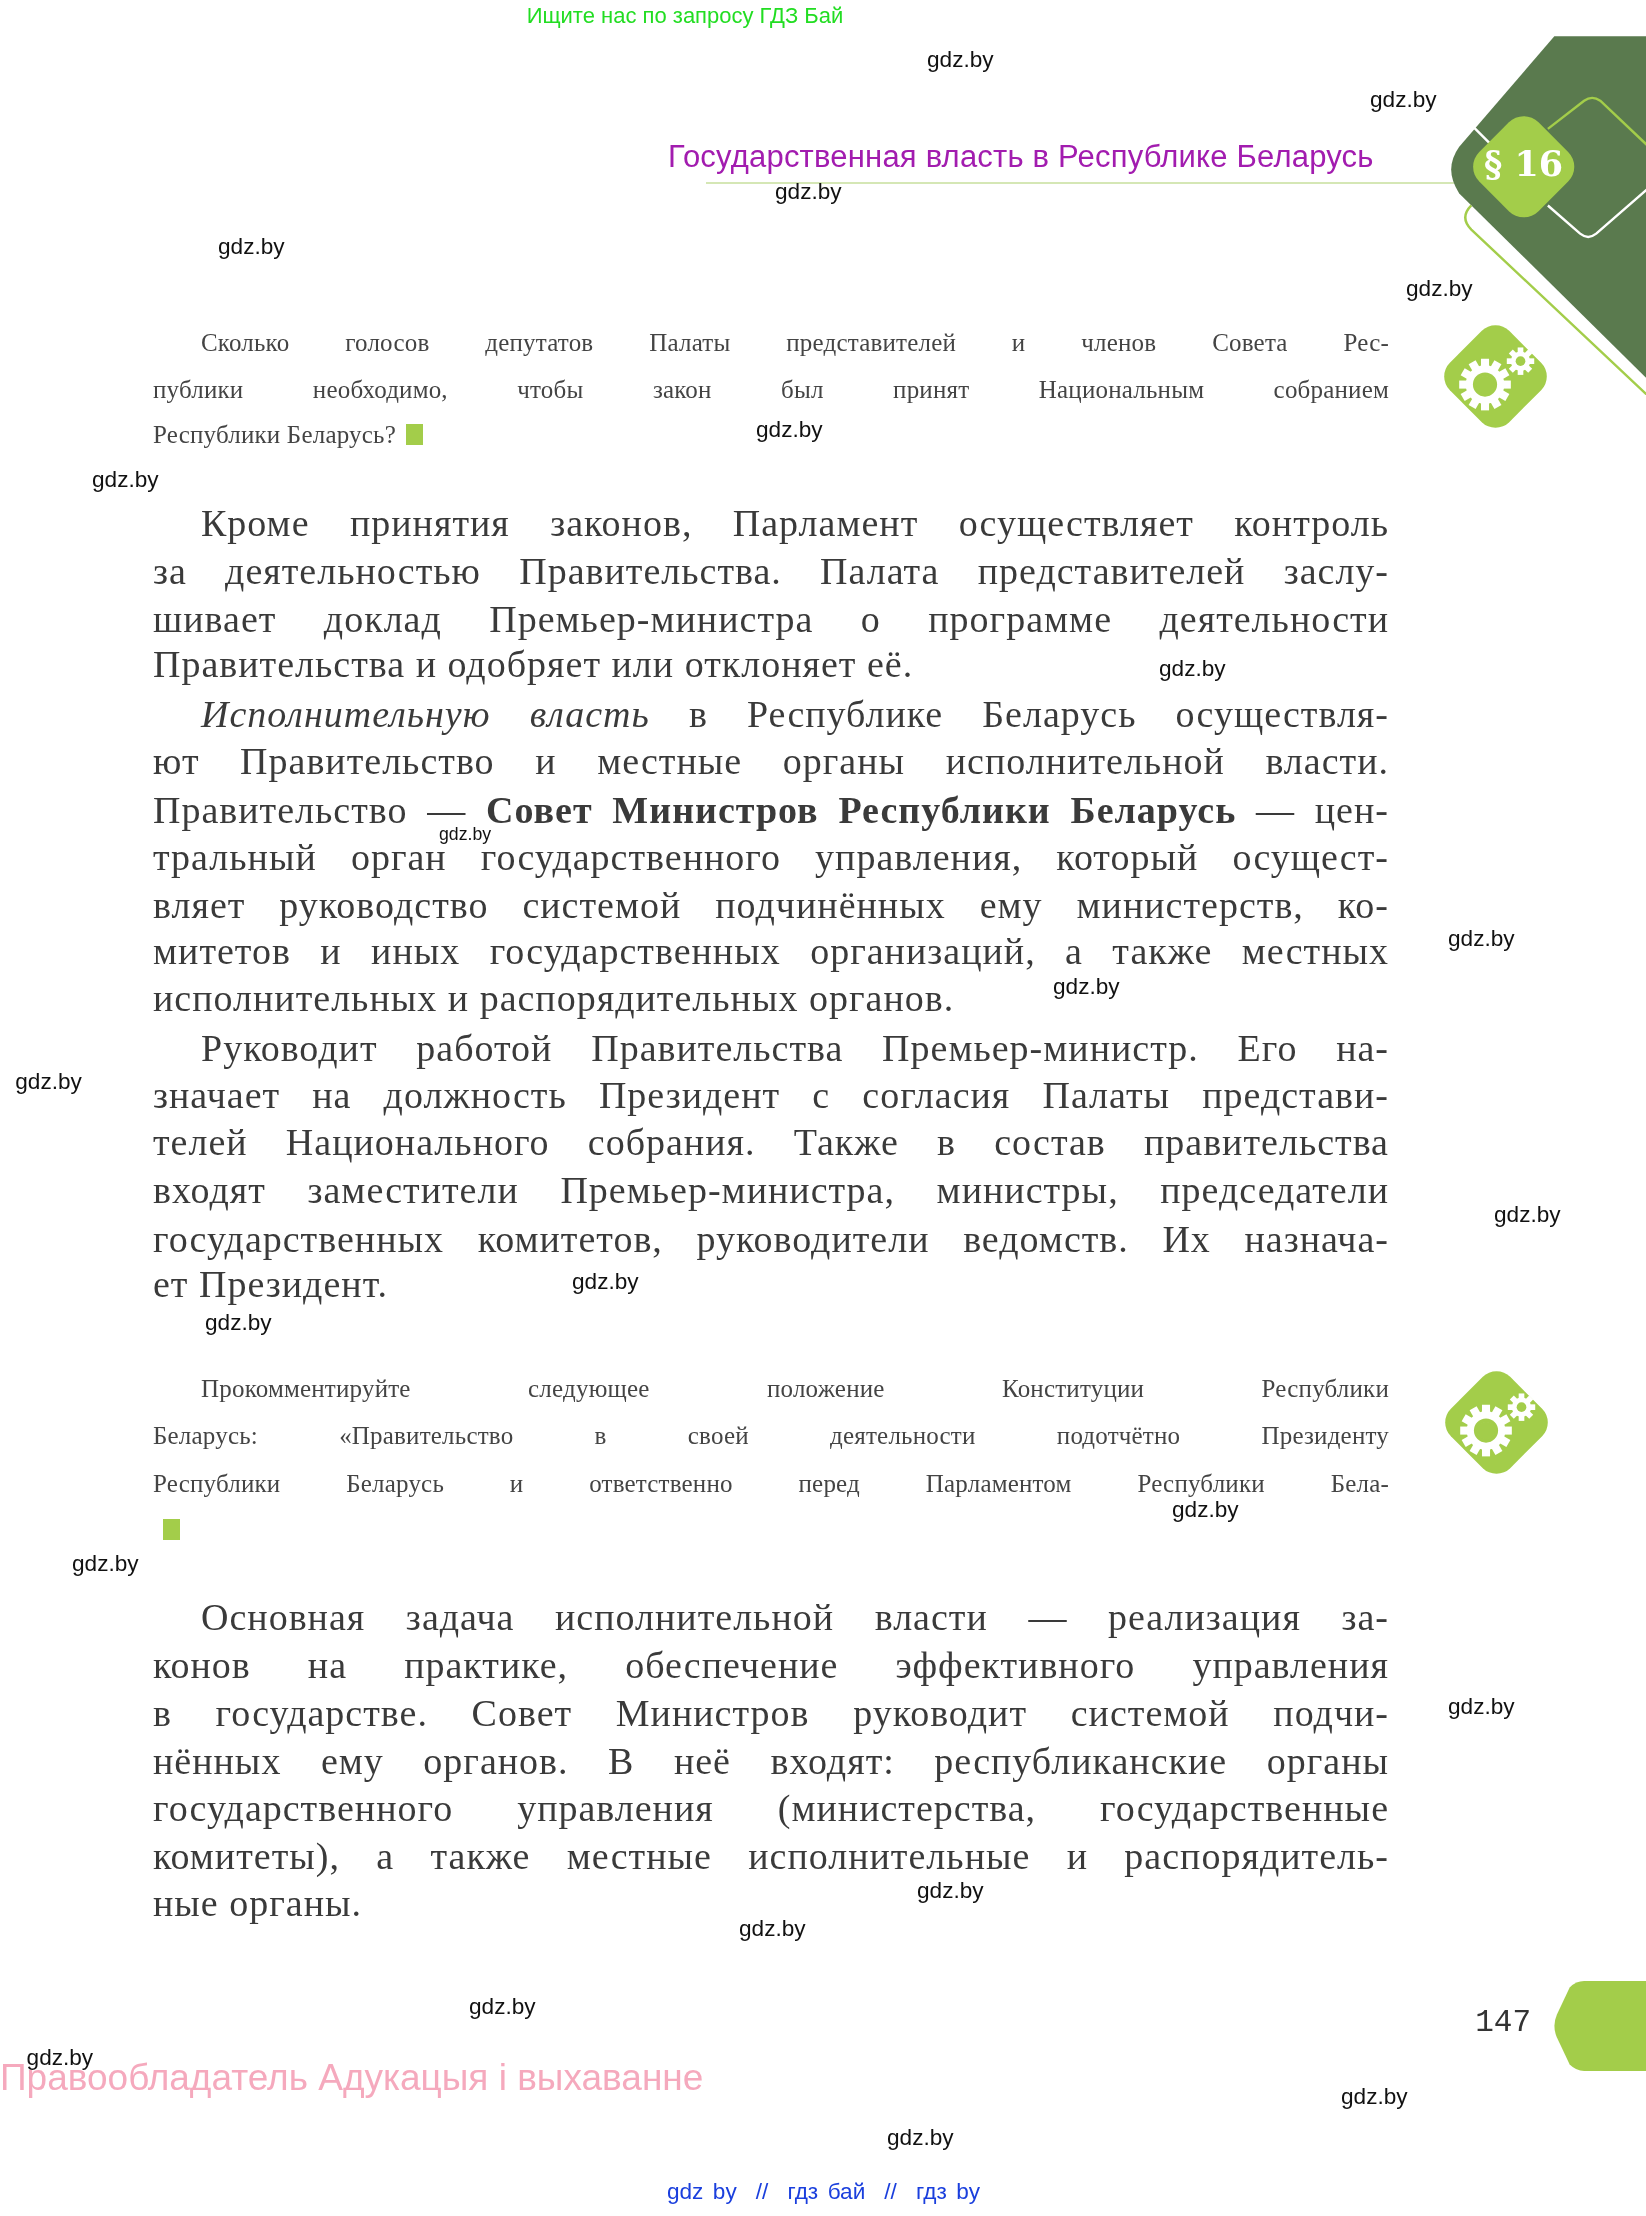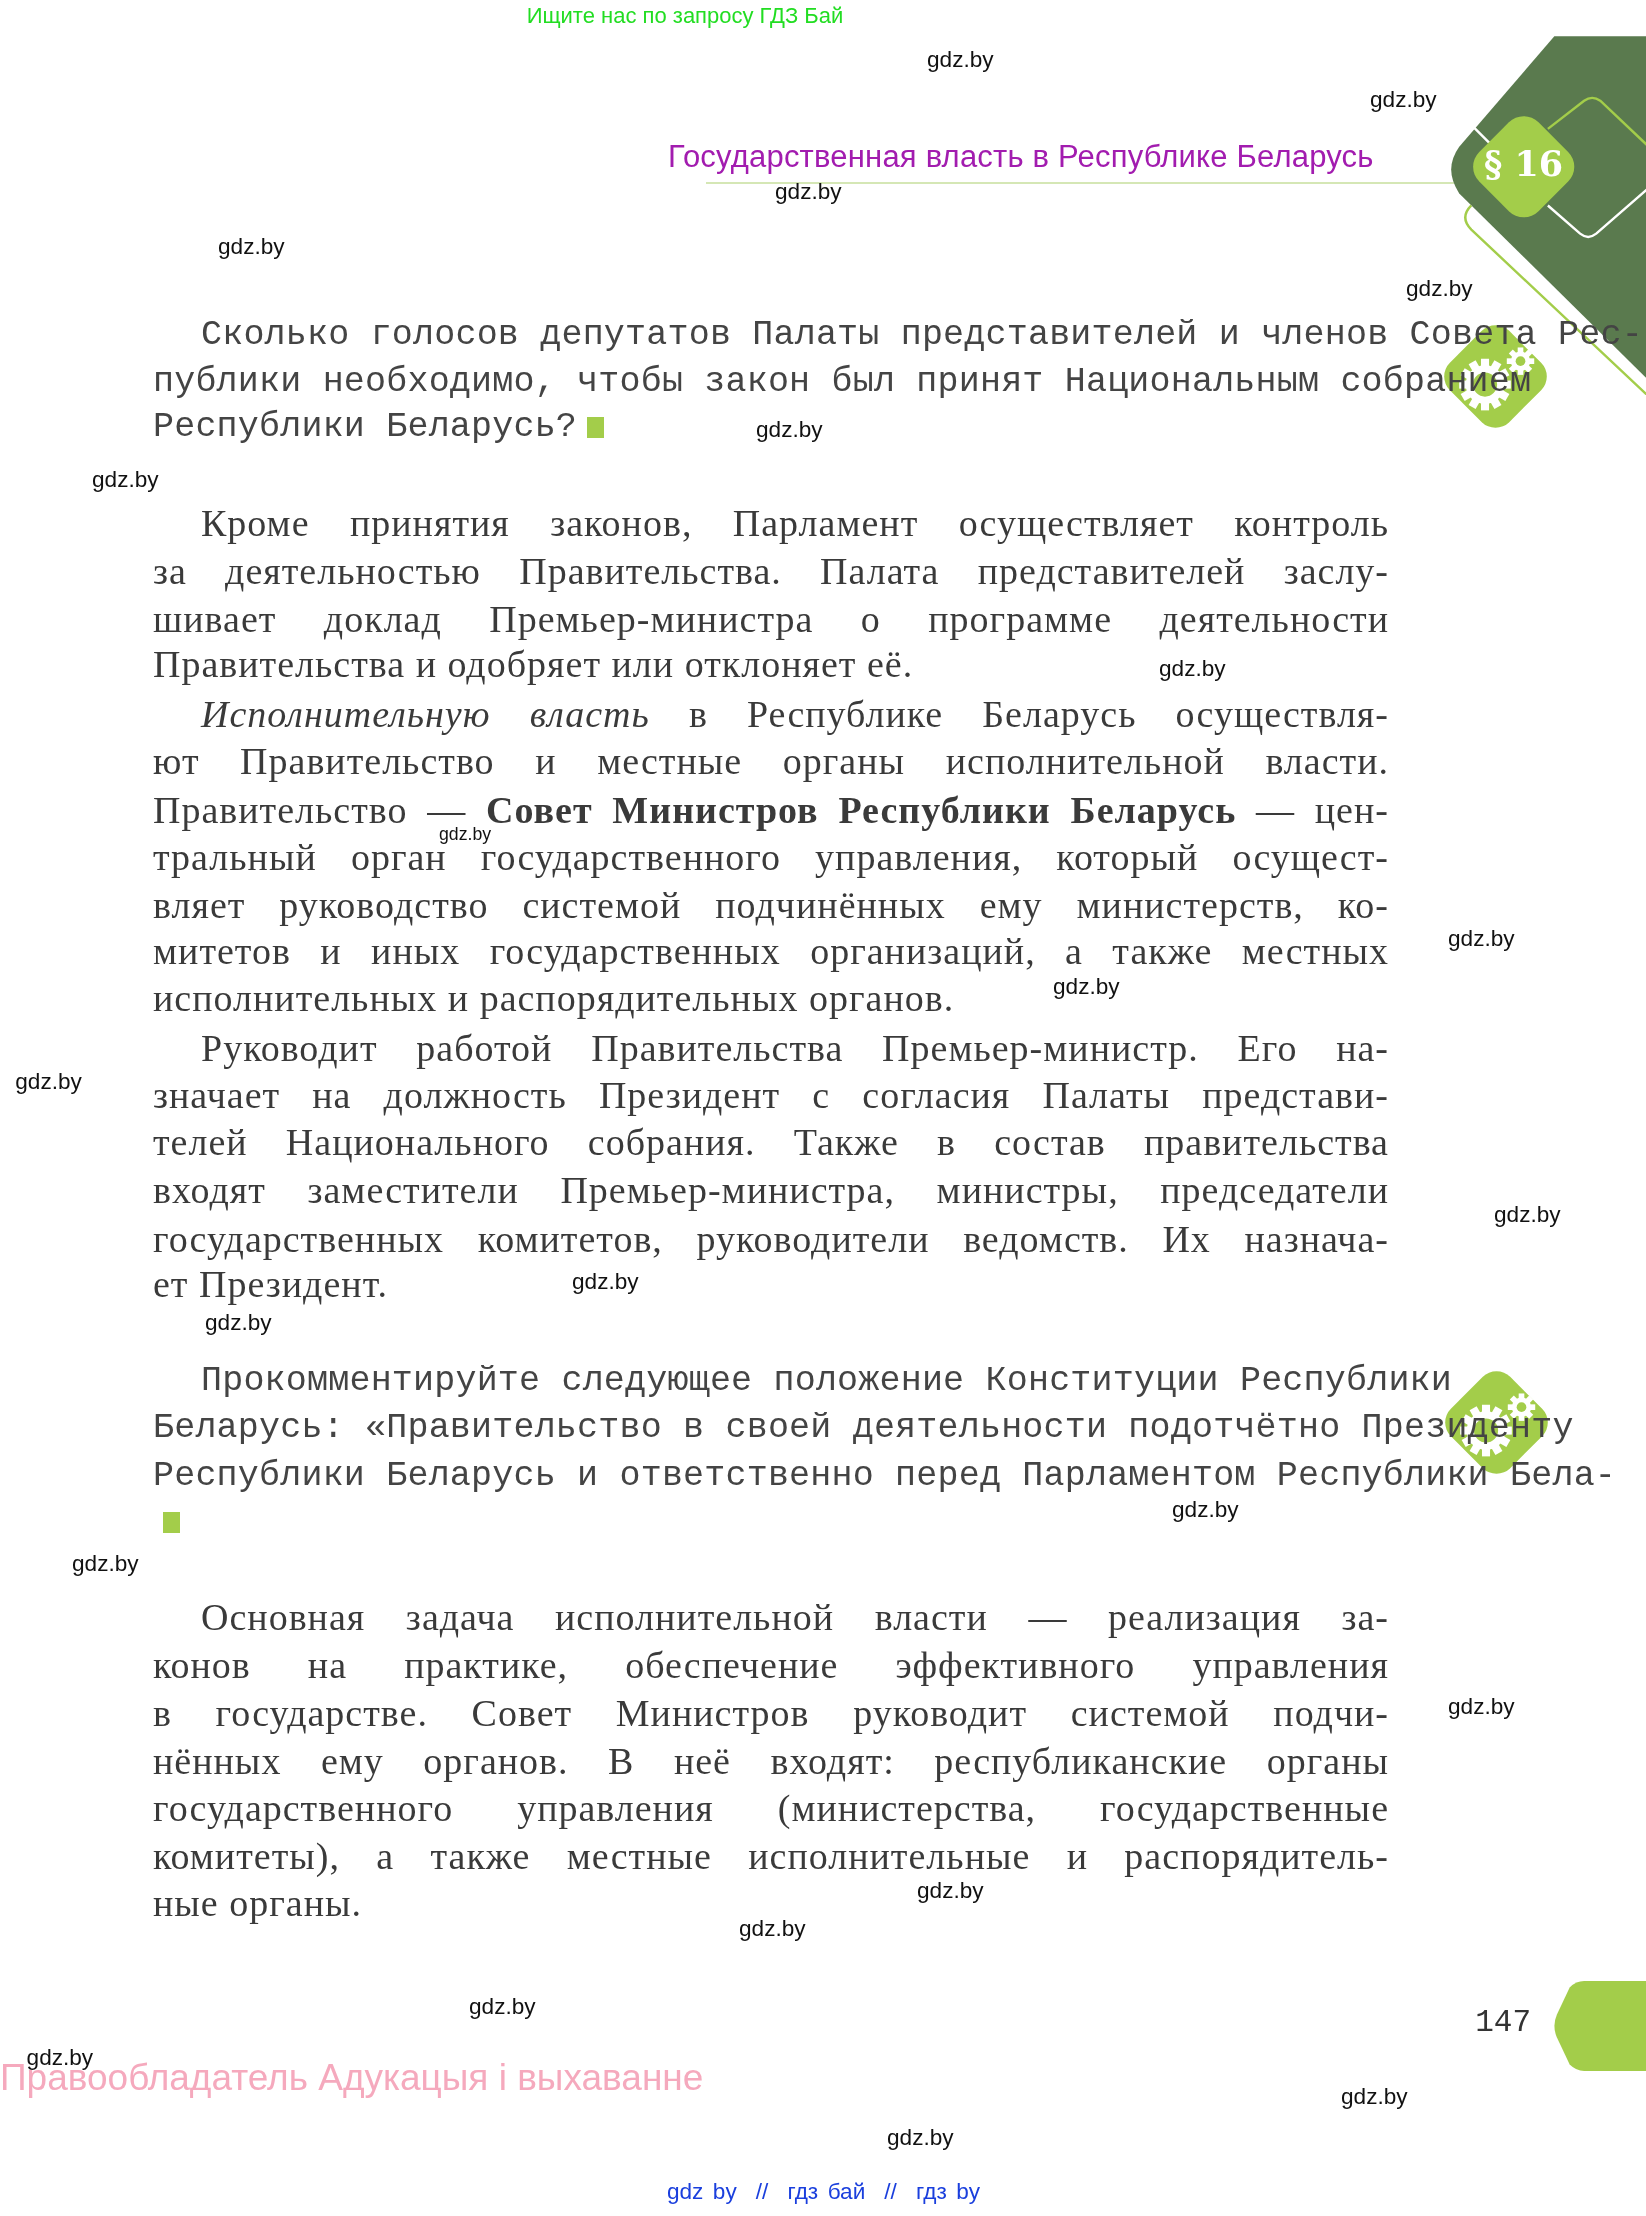--- a/index.html
+++ b/index.html
@@ -26,21 +26,21 @@
     left: 1475px; top: 143px; width: 97px; text-align: center;
     font-family: "DejaVu Serif", serif; font-weight: bold; font-size: 35px; color: #ffffff;
   }
   .line {
     position: absolute; left: 153px; width: 1236px; height: 48px; line-height: 48px;
     white-space: nowrap; text-align: justify; text-align-last: justify; color: #3a3a3a;
     overflow: visible;
   }
   .line.indent { left: 201px; width: 1188px; }
   .line.last { text-align-last: left; }
-  .sans { font-family: Liberation Mono, monospace; font-size: 35px; color: #444444; letter-spacing: 0.2px; }
+  .sans { font-family: Liberation Serif, serif; font-size: 25px; color: #444444; letter-spacing: 0.2px; margin-top: 8px; }
   .serif { font-family: "Liberation Serif", "DejaVu Serif", serif; font-size: 38px; letter-spacing: 1px; }
   .line em { font-style: italic; }
   .line b { font-weight: bold; }
   .green-square {
     display: inline-block; width: 17.7px; height: 21px; background: #a3cd4a;
     vertical-align: -1.6px; margin-left: 9.7px;
   }
   .gear-icon { position: absolute; }
   .wm {
     position: absolute; font-family: "Liberation Sans", sans-serif; font-size: 22.6px; color: #111111;

